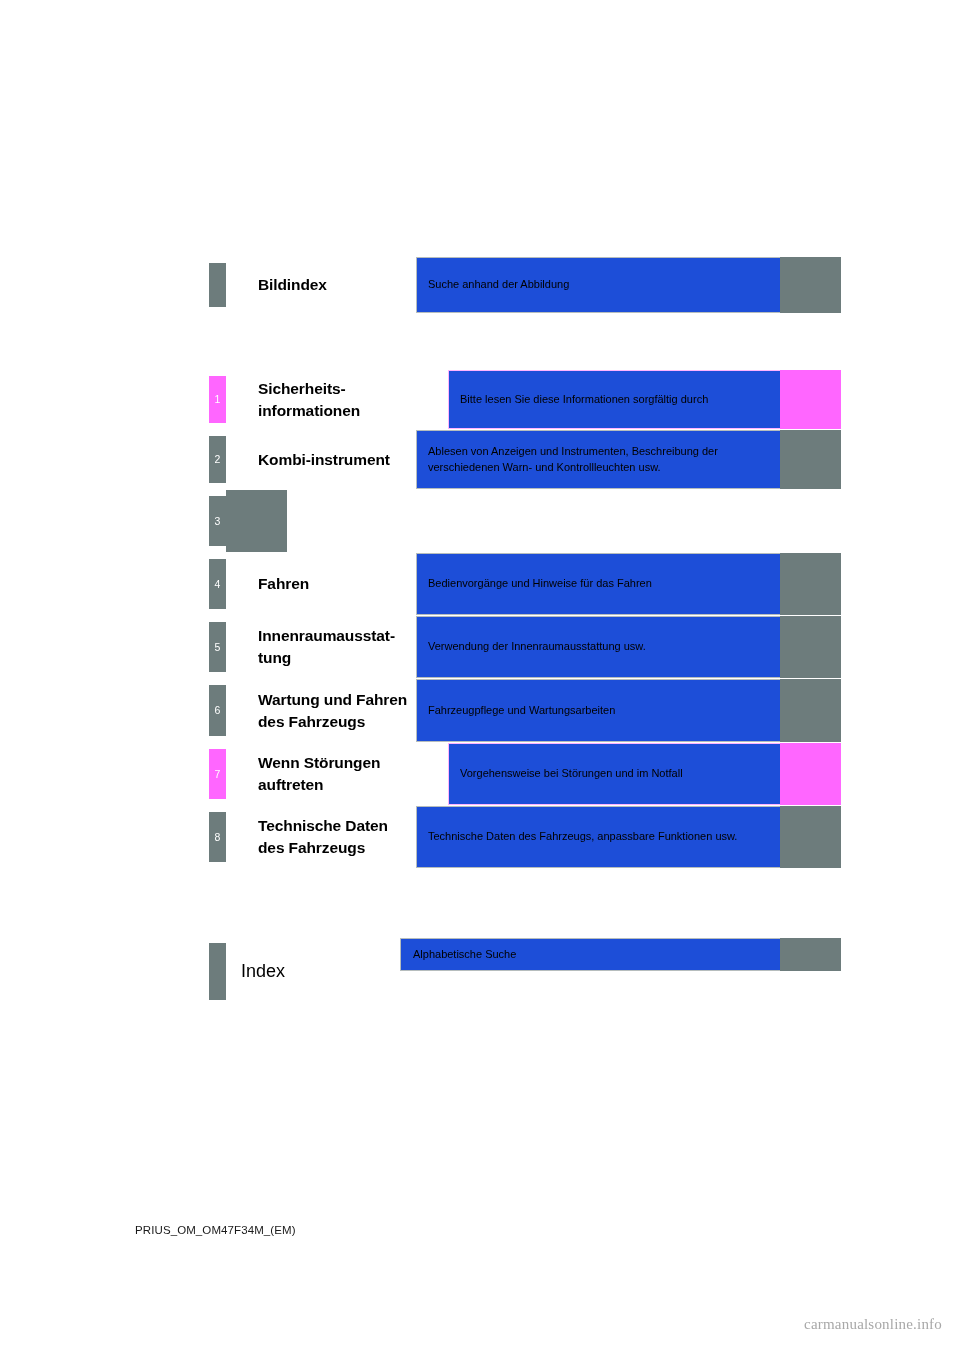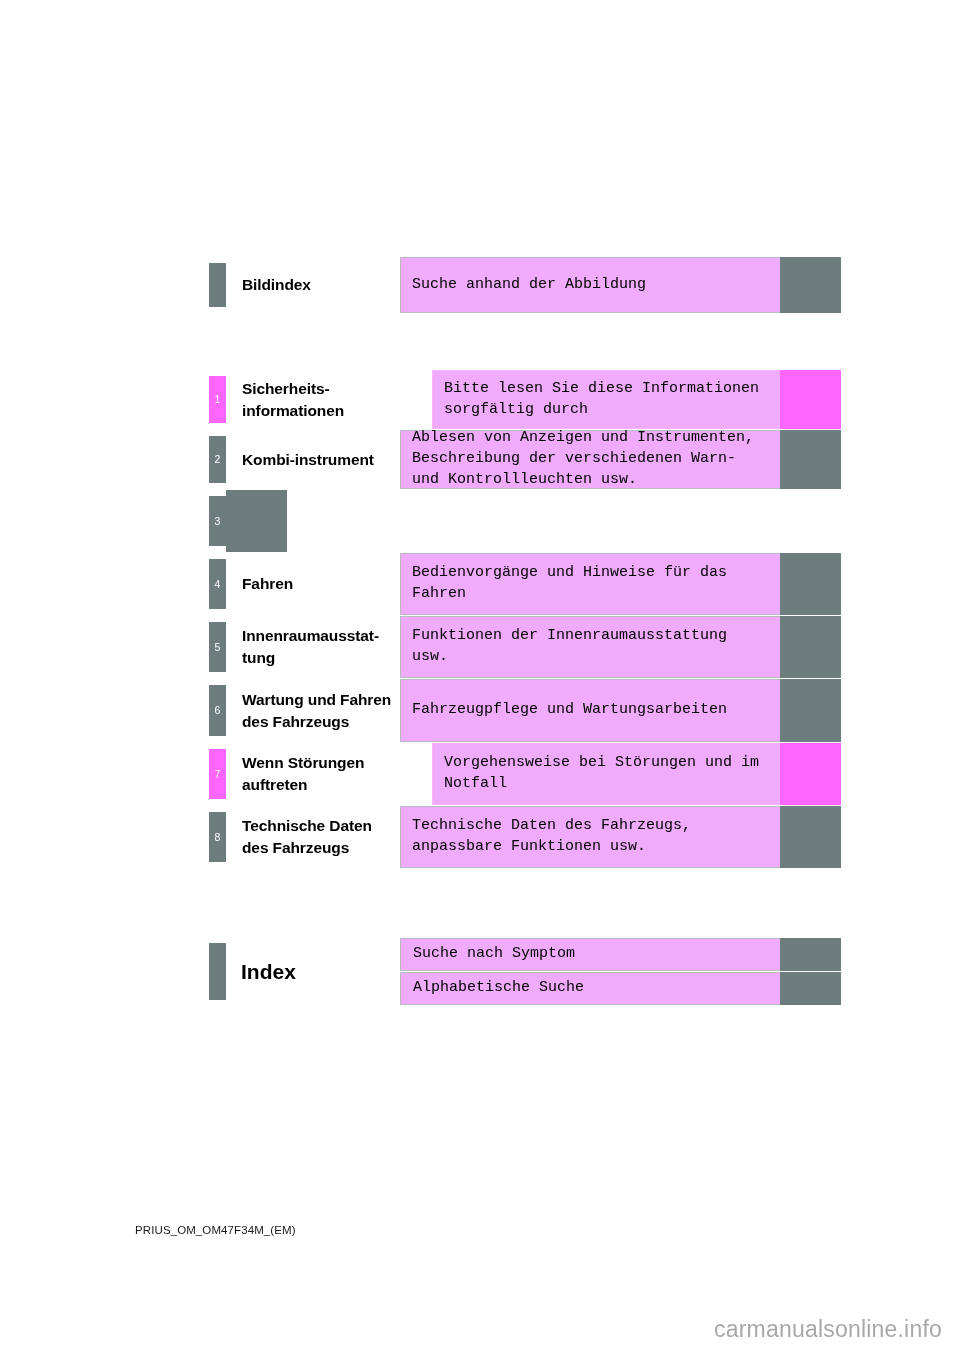--- a/index.html
+++ b/index.html
@@ -64,35 +64,35 @@
     flex: 0 0 174px;
     width: 174px;
     padding-left: 16px;
     box-sizing: border-box;
     display: flex;
     align-items: center;
     font-weight: bold;
     font-size: 15.5px;
     line-height: 1.42;
     letter-spacing: -0.1px;
+    margin-left: 16px;
   }
 
   
   .desc-cell {
     flex: 1 1 auto;
     border: 1px solid #b6bdbd;
     border-right: none;
-    background: #f0abfc;
+    background: #1d4ed8;
     box-sizing: border-box;
     display: flex;
     align-items: center;
     padding: 6px 12px 6px 11px;
-    font-size: 15px;
+    font-size: 11px;
     line-height: 1.38;
-    font-family: Liberation Mono, monospace;
   }
   .desc-cell.magenta-border { border-color: #ffb3ff; margin-left: 32px; }
 
   
   .endcap {
     flex: 0 0 61px;
     width: 61px;
     background: #6d7c7c;
   }
   .endcap.magenta { background: #ff66ff; }
@@ -122,44 +122,44 @@
   #index-section .index-title {
     position: absolute;
     left: 16px;
     top: 0;
     width: 174px;
     height: 67px;
     display: flex;
     align-items: center;
     padding-left: 16px;
     box-sizing: border-box;
-    font-weight: bold;
-    font-size: 21px;
+    font-weight: normal;
+    font-size: 18px;
   }
   #index-section .spacer { flex: 0 0 191px; }
   #index-section .desc-cell { height: 33px; padding: 0 12px; }
 
   
   #doc-footer {
     position: absolute;
     left: 135px;
     top: 1224px;
     font-size: 11.5px;
     color: #1a1a1a;
     letter-spacing: 0.1px;
   }
 
   #site-watermark {
     position: absolute;
     right: 18px;
     top: 1316px;
-    font-size: 23px;
+    font-size: 15px;
     color: #a8a8a8;
     letter-spacing: 0.2px;
-    font-family: Liberation Sans, sans-serif;
+    font-family: Liberation Serif, serif;
   }
 </style>
 </head>
 <body>
 
 <div class="page">
 
   <div class="section" id="bildindex-section">
     <div class="row">
       <div class="chip">
@@ -205,21 +205,21 @@
       <div class="title-cell">Fahren</div>
       <div class="desc-cell">Bedienvorgänge und Hinweise für das Fahren</div>
       <div class="endcap"></div>
     </div>
 
     <div class="row chapter-row" style="height:62px;">
       <div class="chip" style="height:50px;">
         <span class="chip-num">5</span>
       </div>
       <div class="title-cell">Innenraumausstat-tung</div>
-      <div class="desc-cell">Funktionen der Innenraumausstattung usw.</div>
+      <div class="desc-cell">Verwendung der Innenraumausstattung usw.</div>
       <div class="endcap"></div>
     </div>
 
     <div class="row chapter-row" style="height:63px;">
       <div class="chip" style="height:51px;">
         <span class="chip-num">6</span>
       </div>
       <div class="title-cell">Wartung und Fahren des Fahrzeugs</div>
       <div class="desc-cell">Fahrzeugpflege und Wartungsarbeiten</div>
       <div class="endcap"></div>
@@ -244,25 +244,20 @@
     </div>
 
   </div>
 
   <div class="section" id="index-section">
     <div class="chip">
       <span class="chip-num"></span>
     </div>
     <div class="index-title">Index</div>
 
-    <div class="row">
-      <div class="spacer"></div>
-      <div class="desc-cell">Suche nach Symptom</div>
-      <div class="endcap"></div>
-    </div>
 
     <div class="row">
       <div class="spacer"></div>
       <div class="desc-cell">Alphabetische Suche</div>
       <div class="endcap"></div>
     </div>
   </div>
 
   <div id="doc-footer">PRIUS_OM_OM47F34M_(EM)</div>
 

